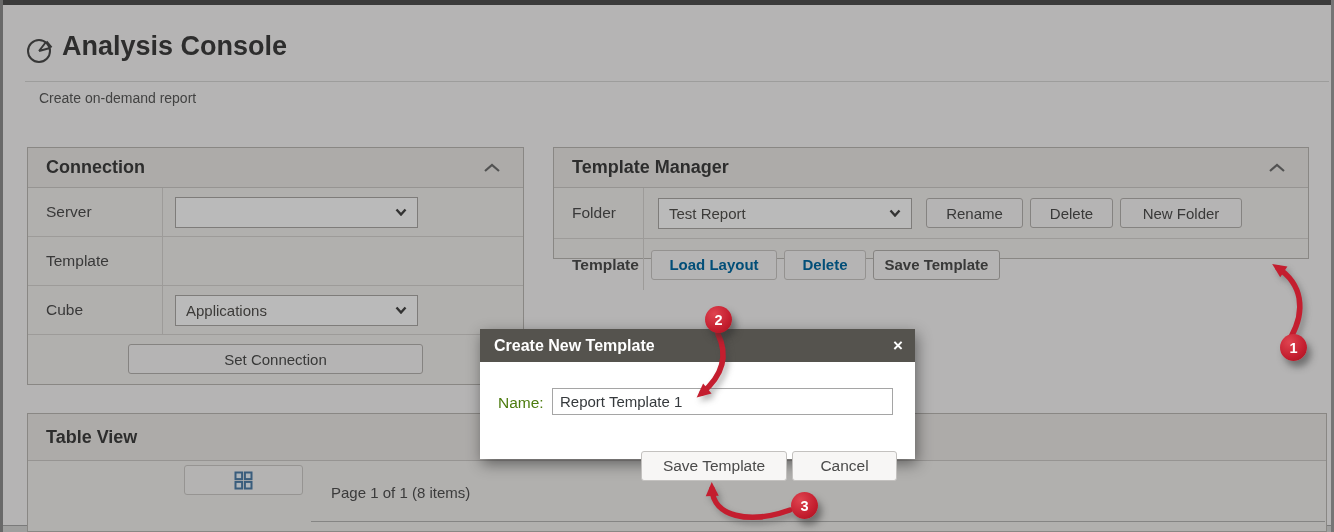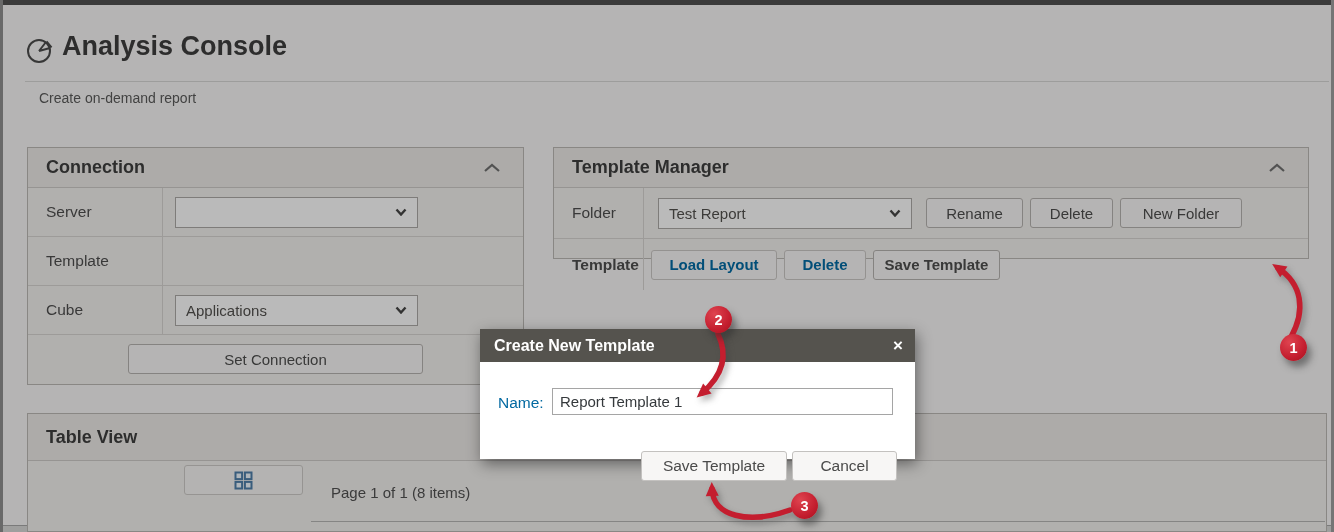--- a/index.html
+++ b/index.html
@@ -72,21 +72,21 @@
   
   .dim{position:absolute;inset:0;background:rgba(0,0,0,0.25);z-index:50;}
 
   
   .modal{position:absolute;left:480px;top:329px;width:435px;height:130px;background:#ffffff;
       z-index:60;box-shadow:2px 5px 14px rgba(0,0,0,0.45);}
   .modal-header{height:33px;background:#55534e;display:flex;align-items:center;
       padding:0 12px 0 14px;box-sizing:border-box;}
   .modal-title{flex:1;color:#ffffff;font-size:16px;font-weight:bold;}
   .modal-close{color:#ffffff;font-size:17px;font-weight:bold;cursor:pointer;line-height:1;}
-  .name-label{position:absolute;left:18px;top:65px;font-size:15.5px;color:#0369a1;}
+  .name-label{position:absolute;left:18px;top:65px;font-size:15.5px;color:#4d7c0f;}
   .name-input{position:absolute;left:72px;top:59px;width:341px;height:27px;box-sizing:border-box;
       border:1px solid #a5a5a5;font-family:"Liberation Sans",sans-serif;font-size:15px;
       color:#35393c;padding:11px 7px;background:#fff;}
   .modal-btn{position:absolute;top:122px;background:#f7f6f5;border:1px solid #c3c1bf;
       border-radius:3px;height:30px;box-sizing:border-box;font-size:15.5px;color:#4a4a4a;
       display:flex;align-items:center;justify-content:center;cursor:pointer;}
   #modal-save{left:161px;width:146px;}
   #modal-cancel{left:312px;width:105px;}
 
   

